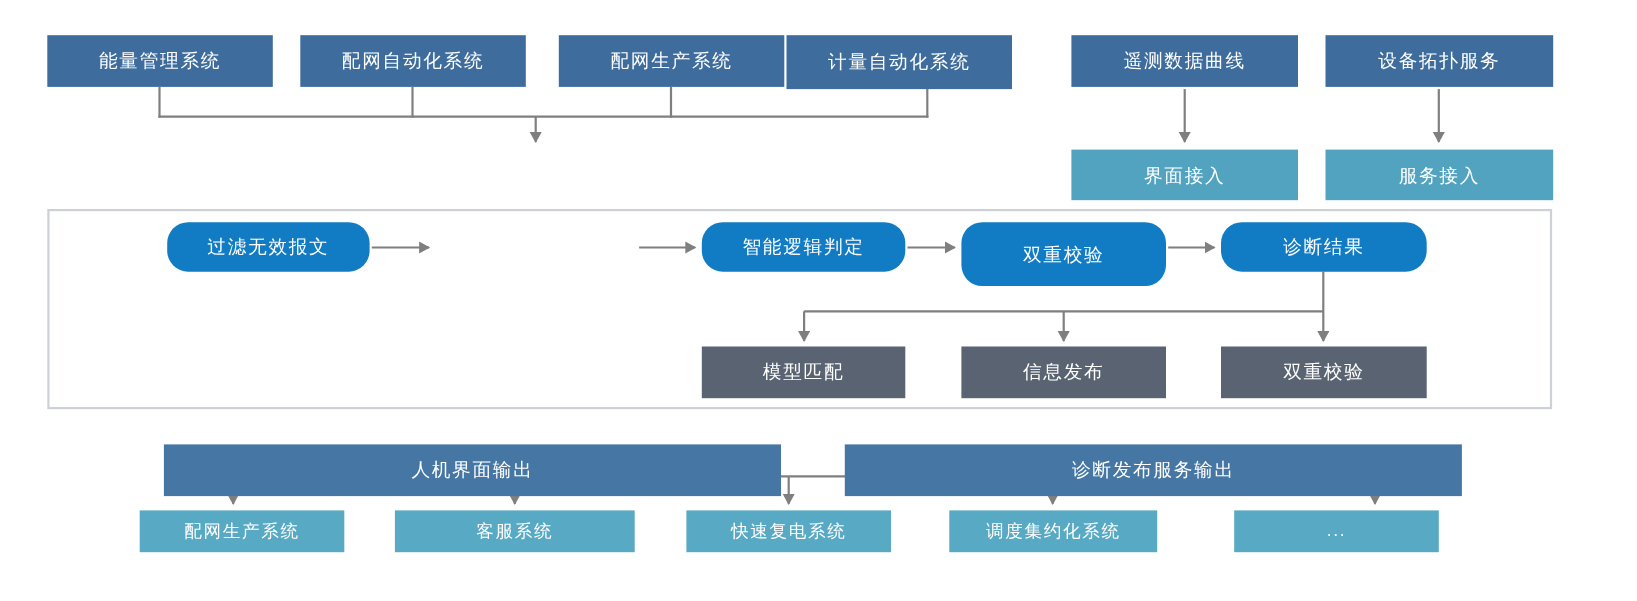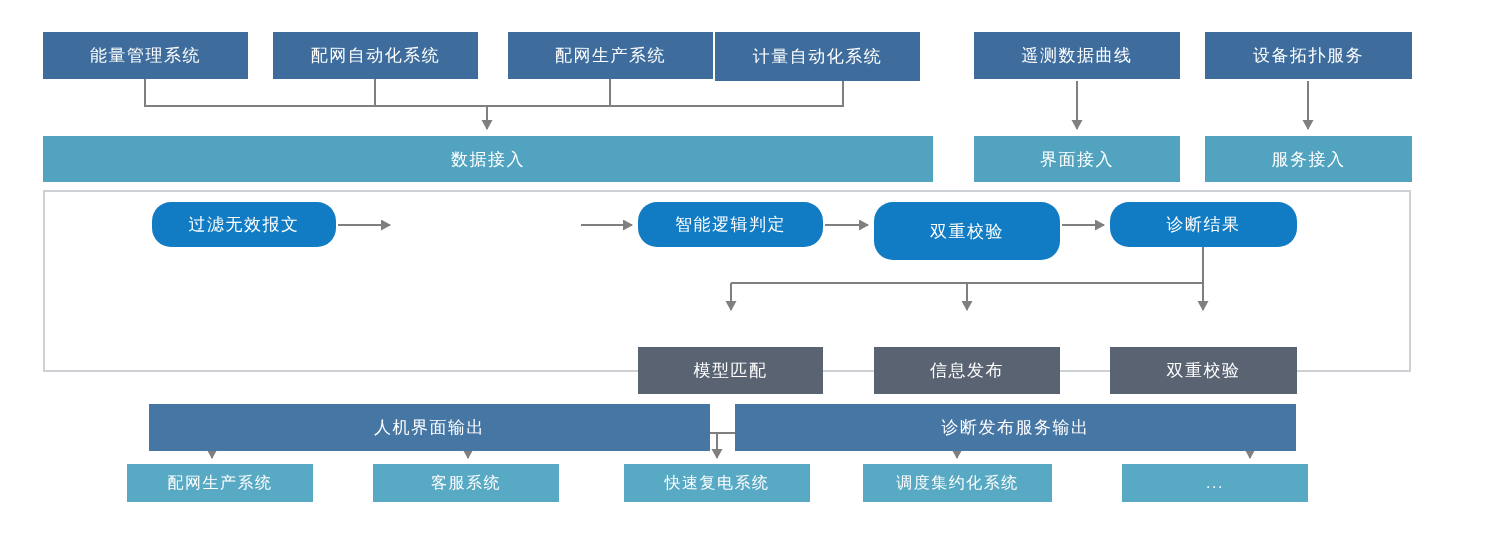--- a/index.html
+++ b/index.html
@@ -7,21 +7,21 @@
   .canvas{position:relative;width:1488px;height:546px;background:#ffffff;overflow:hidden;}
   .box{
     position:absolute;
     display:flex;align-items:center;justify-content:center;
     color:#ffffff;font-size:17px;letter-spacing:1.5px;
     z-index:3;box-sizing:border-box;white-space:nowrap;
   }
   .src{background:#3e6d9d;}
   .access{background:#52a3c0;}
   .flow{background:#117cc4;border-radius:19px;}
-  .gnode{background:#596372;margin-top:32px;}
+  .gnode{background:#596372;}
   .outbar{background:#4576a4;margin-top:28px;}
   .dest{background:#58a9c4;font-size:16px;}
   .container-frame{
     position:absolute;left:43px;top:190px;width:1368px;height:182px;
     background:#ffffff;border:2px solid #cdd1d5;box-sizing:border-box;z-index:1;
   }
   svg.connectors{position:absolute;left:0;top:0;z-index:2;}
 </style>
 </head>
 <body>
@@ -69,35 +69,34 @@
     </g>
   </svg>
 
   <div class="box src" style="left:43px;top:32px;width:205px;height:47px">能量管理系统</div>
   <div class="box src" style="left:273px;top:32px;width:205px;height:47px">配网自动化系统</div>
   <div class="box src" style="left:508px;top:32px;width:205px;height:47px">配网生产系统</div>
   <div class="box src" style="left:715px;top:32px;width:205px;height:49px">计量自动化系统</div>
   <div class="box src" style="left:974px;top:32px;width:206px;height:47px">遥测数据曲线</div>
   <div class="box src" style="left:1205px;top:32px;width:207px;height:47px">设备拓扑服务</div>
 
-  <div class="box access" style="left:43px;top:136px;width:890px;height:46px">数据接入</div>
   <div class="box access" style="left:974px;top:136px;width:206px;height:46px">界面接入</div>
   <div class="box access" style="left:1205px;top:136px;width:207px;height:46px">服务接入</div>
 
   <div class="box flow" style="left:152px;top:202px;width:184px;height:45px">过滤无效报文</div>
   <div class="box flow" style="left:638px;top:202px;width:185px;height:45px">智能逻辑判定</div>
   <div class="box flow" style="left:874px;top:202px;width:186px;height:58px">双重校验</div>
   <div class="box flow" style="left:1110px;top:202px;width:187px;height:45px">诊断结果</div>
 
   <div class="box gnode" style="left:638px;top:315px;width:185px;height:47px">模型匹配</div>
   <div class="box gnode" style="left:874px;top:315px;width:186px;height:47px">信息发布</div>
   <div class="box gnode" style="left:1110px;top:315px;width:187px;height:47px">双重校验</div>
 
   <div class="box outbar" style="left:149px;top:376px;width:561px;height:47px">人机界面输出</div>
-  <div class="box outbar" style="left:735px;top:376px;width:561px;height:47px">诊断发布服务输出</div>
+  <div class="box outbar" style="left:768px;top:376px;width:561px;height:47px">诊断发布服务输出</div>
 
   <div class="box dest" style="left:127px;top:464px;width:186px;height:38px">配网生产系统</div>
-  <div class="box dest" style="left:373px;top:464px;width:186px;height:38px">客服系统</div>
+  <div class="box dest" style="left:359px;top:464px;width:218px;height:38px">客服系统</div>
   <div class="box dest" style="left:624px;top:464px;width:186px;height:38px">快速复电系统</div>
   <div class="box dest" style="left:863px;top:464px;width:189px;height:38px">调度集约化系统</div>
   <div class="box dest" style="left:1122px;top:464px;width:186px;height:38px">...</div>
 
 </div>
 
 </body></html>

